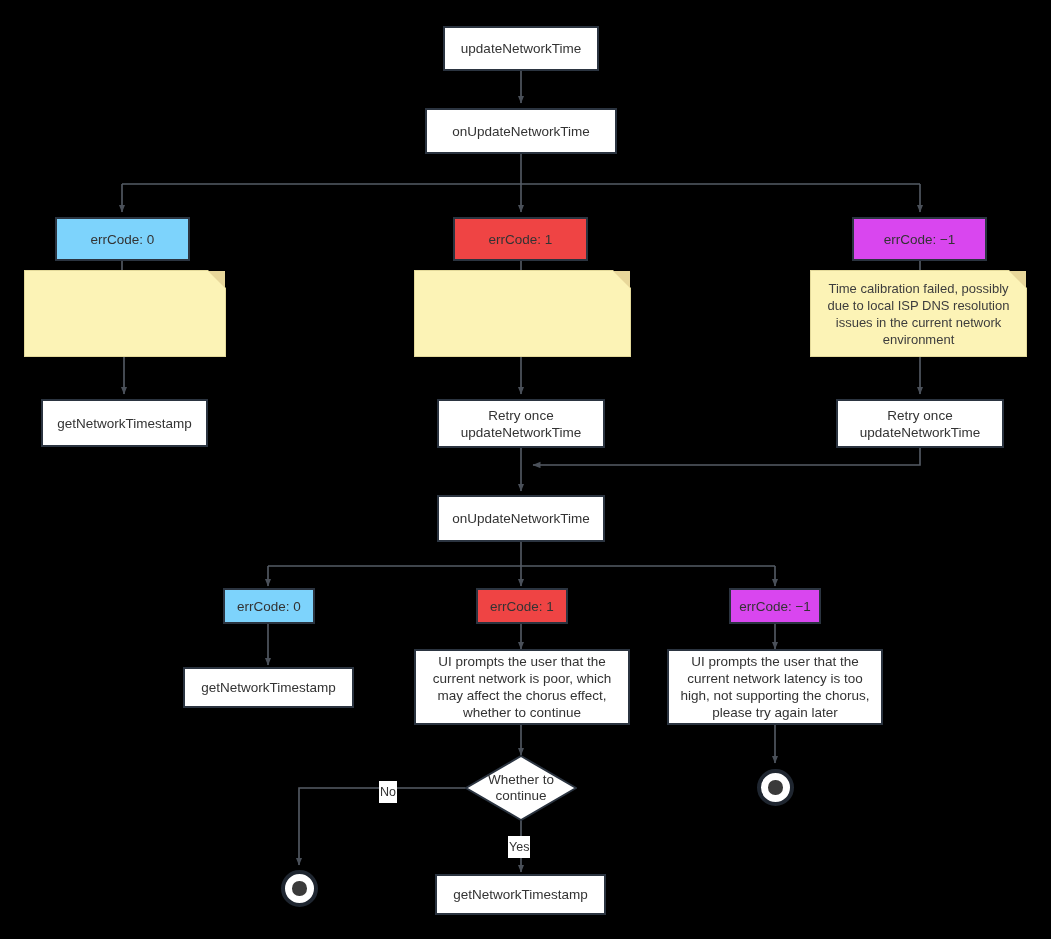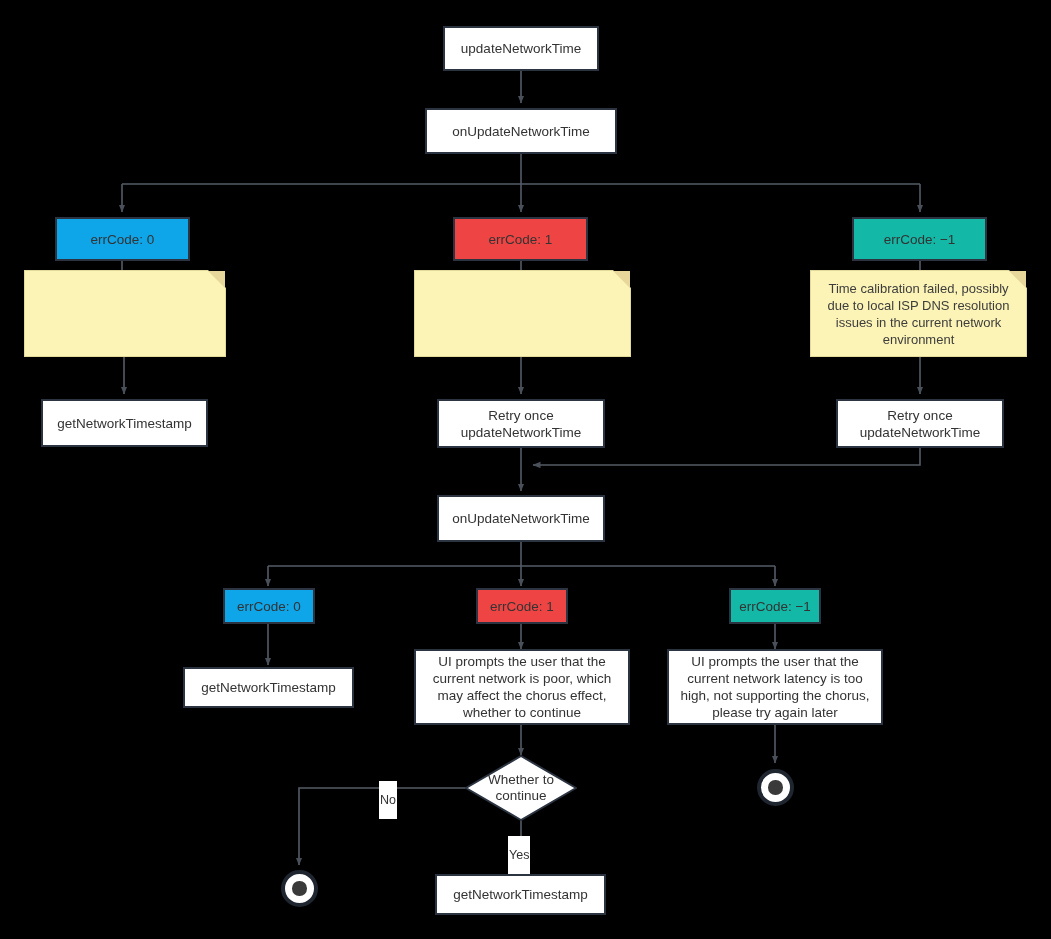--- a/index.html
+++ b/index.html
@@ -34,23 +34,23 @@
     background: #ffffff;
     color: #333333;
     font-size: 13.5px;
     line-height: 17px;
     display: flex;
     align-items: center;
     justify-content: center;
     text-align: center;
     padding: 3px 6px;
   }
-  .node.green { background: #0ea5e9; }
+  .node.green { background: #7dd3fc; }
   .node.khaki { background: #ef4444; }
-  .node.salmon { background: #14b8a6; }
+  .node.salmon { background: #d946ef; }
 
   .note {
     position: absolute;
     box-sizing: border-box;
     border: 1px solid #e3d99a;
     background: #fcf3b6;
     color: #3d3d3d;
     font-size: 13px;
     line-height: 17px;
     display: flex;
@@ -109,21 +109,21 @@
     border-radius: 50%;
     background: #3a3a3a;
   }
 
   .edge-label {
     position: absolute;
     background: #ffffff;
     color: #333333;
     font-size: 12.5px;
     line-height: 14px;
-    padding: 12px 1px;
+    padding: 4px 1px;
     white-space: nowrap;
   }
 </style>
 </head>
 <body>
 
 <div id="canvas">
 
   <svg class="edges" viewBox="0 0 1051 939" xmlns="http://www.w3.org/2000/svg">
     <defs>

